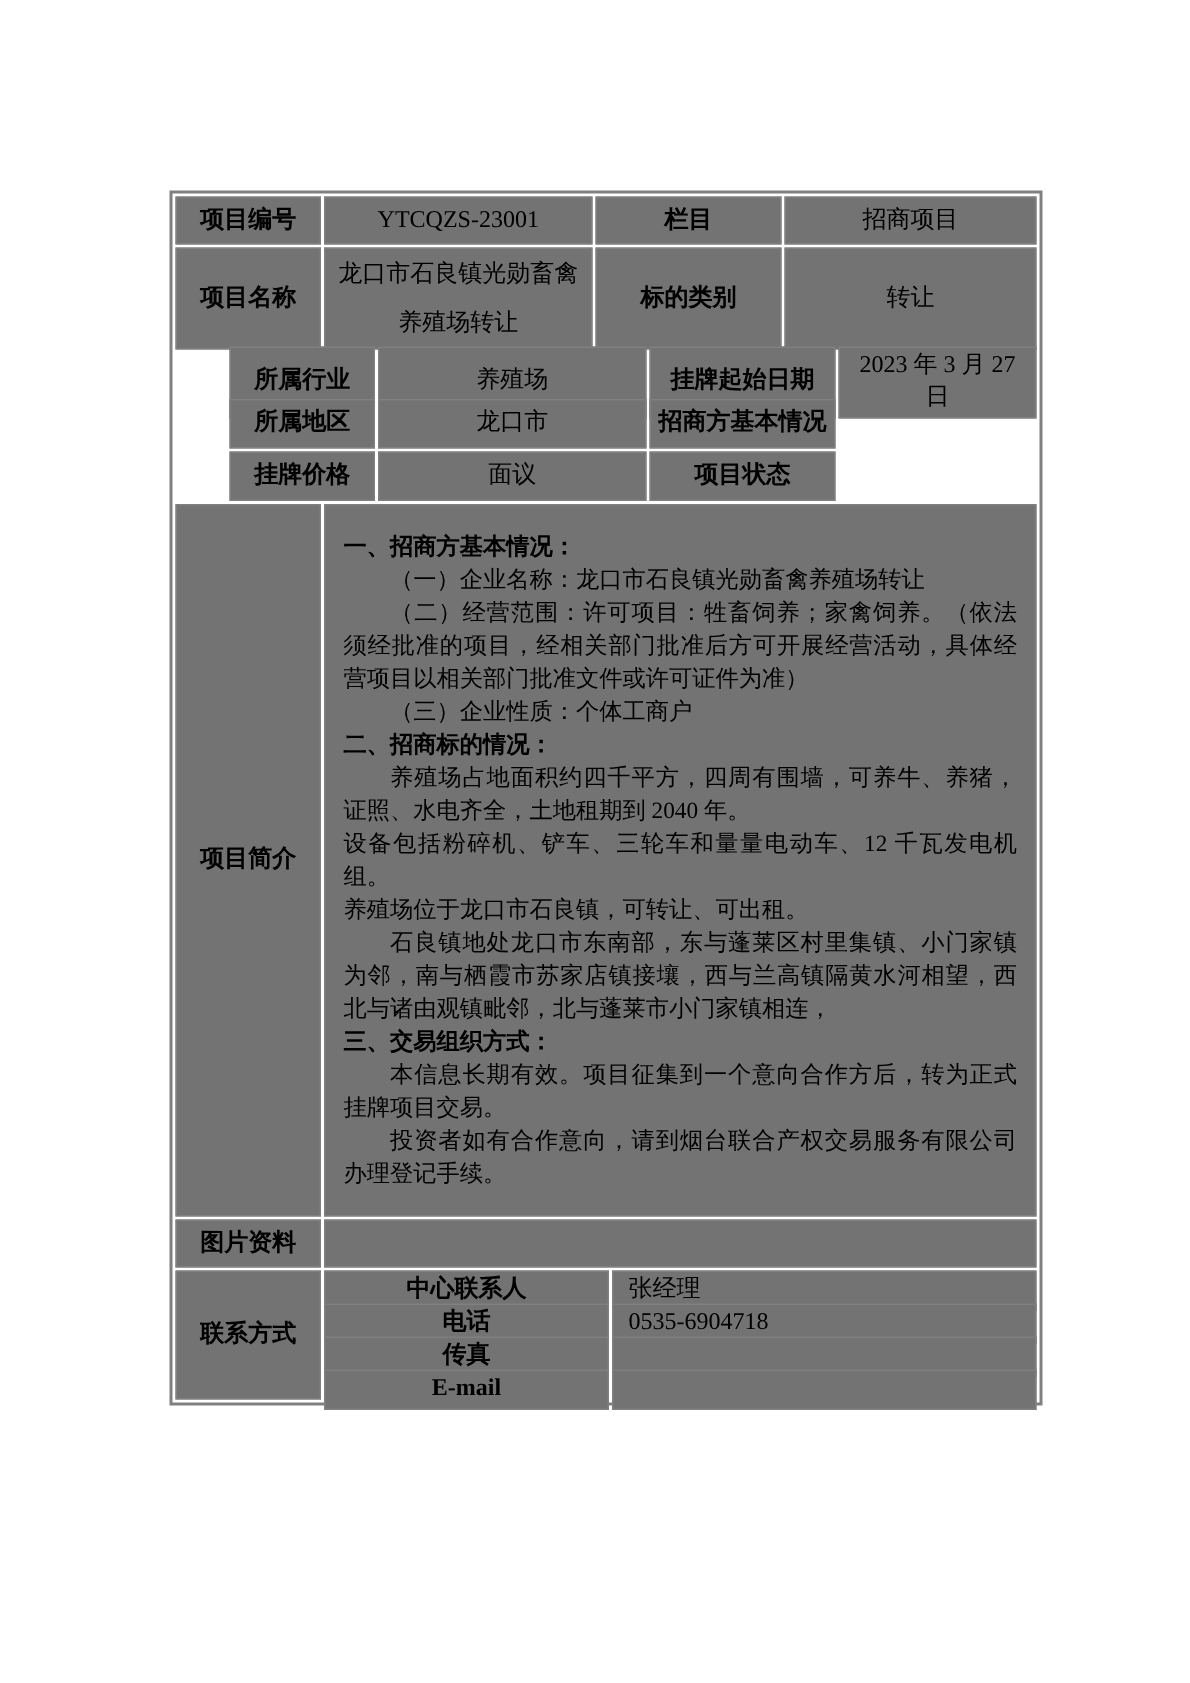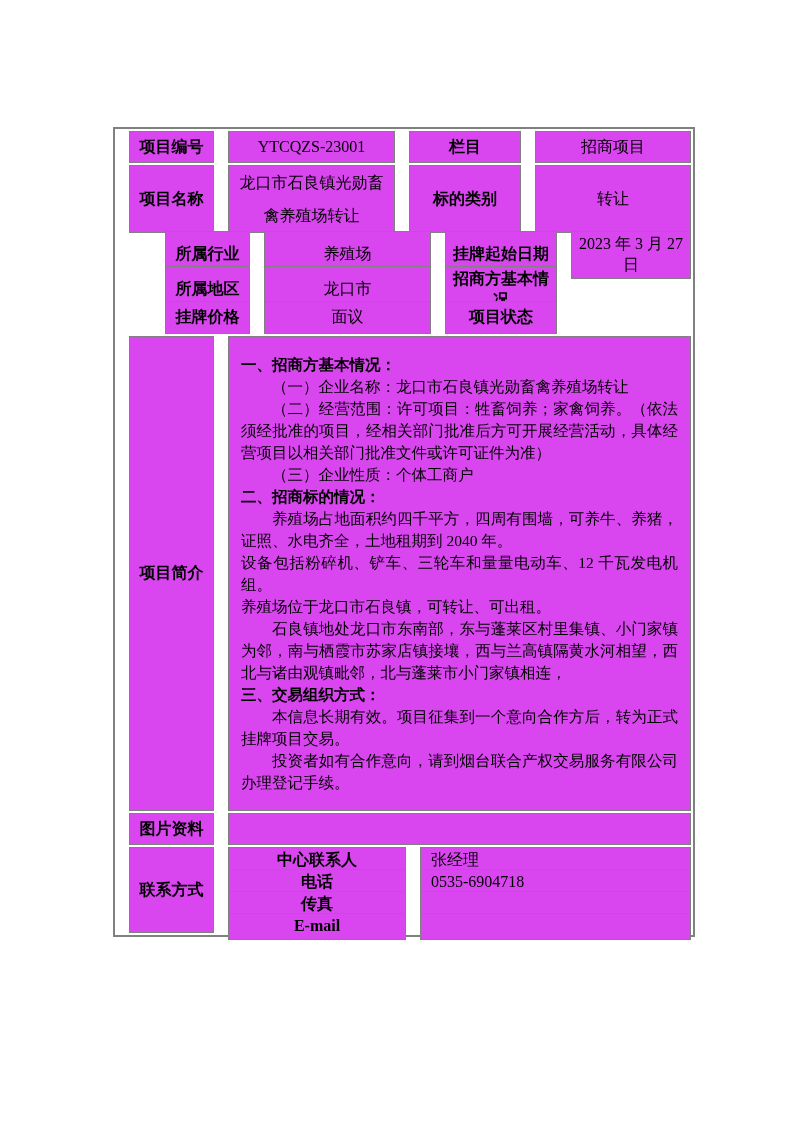--- a/index.html
+++ b/index.html
@@ -24,29 +24,28 @@
     flex-direction: column;
     gap: 2px;
   }
   .grid4 { display: grid; grid-template-columns: 97px 179px 124px 1fr; gap: 2px; }
   .grid2 { display: grid; grid-template-columns: 97px 1fr; gap: 2px; }
   .subgrid { display: grid; grid-template-columns: 190px 1fr; gap: 2px; }
   .subcol { display: flex; flex-direction: column; gap: 2px; }
   .cell {
     box-sizing: border-box;
     border: 1px solid #808080;
-    background: #d946ef;
+    background: #737373;
     display: flex;
     align-items: center;
     justify-content: center;
     text-align: center;
     font-size: 16px;
     line-height: 1.3;
     padding: 2px 4px;
-    margin-left: 12px;
   }
   .lab { font-weight: bold; }
   .left { justify-content: flex-start; text-align: left; padding-left: 10px; }
   .h32 { height: 32px; }
   .h64 { height: 64px; }
   .h33 { height: 33px; padding-left: 36px; }
   .h31 { height: 20px; }
   .name-cell { line-height: 33px; padding: 0 8px; }
   .desc-row { height: 475px; }
   .desc-cell {

